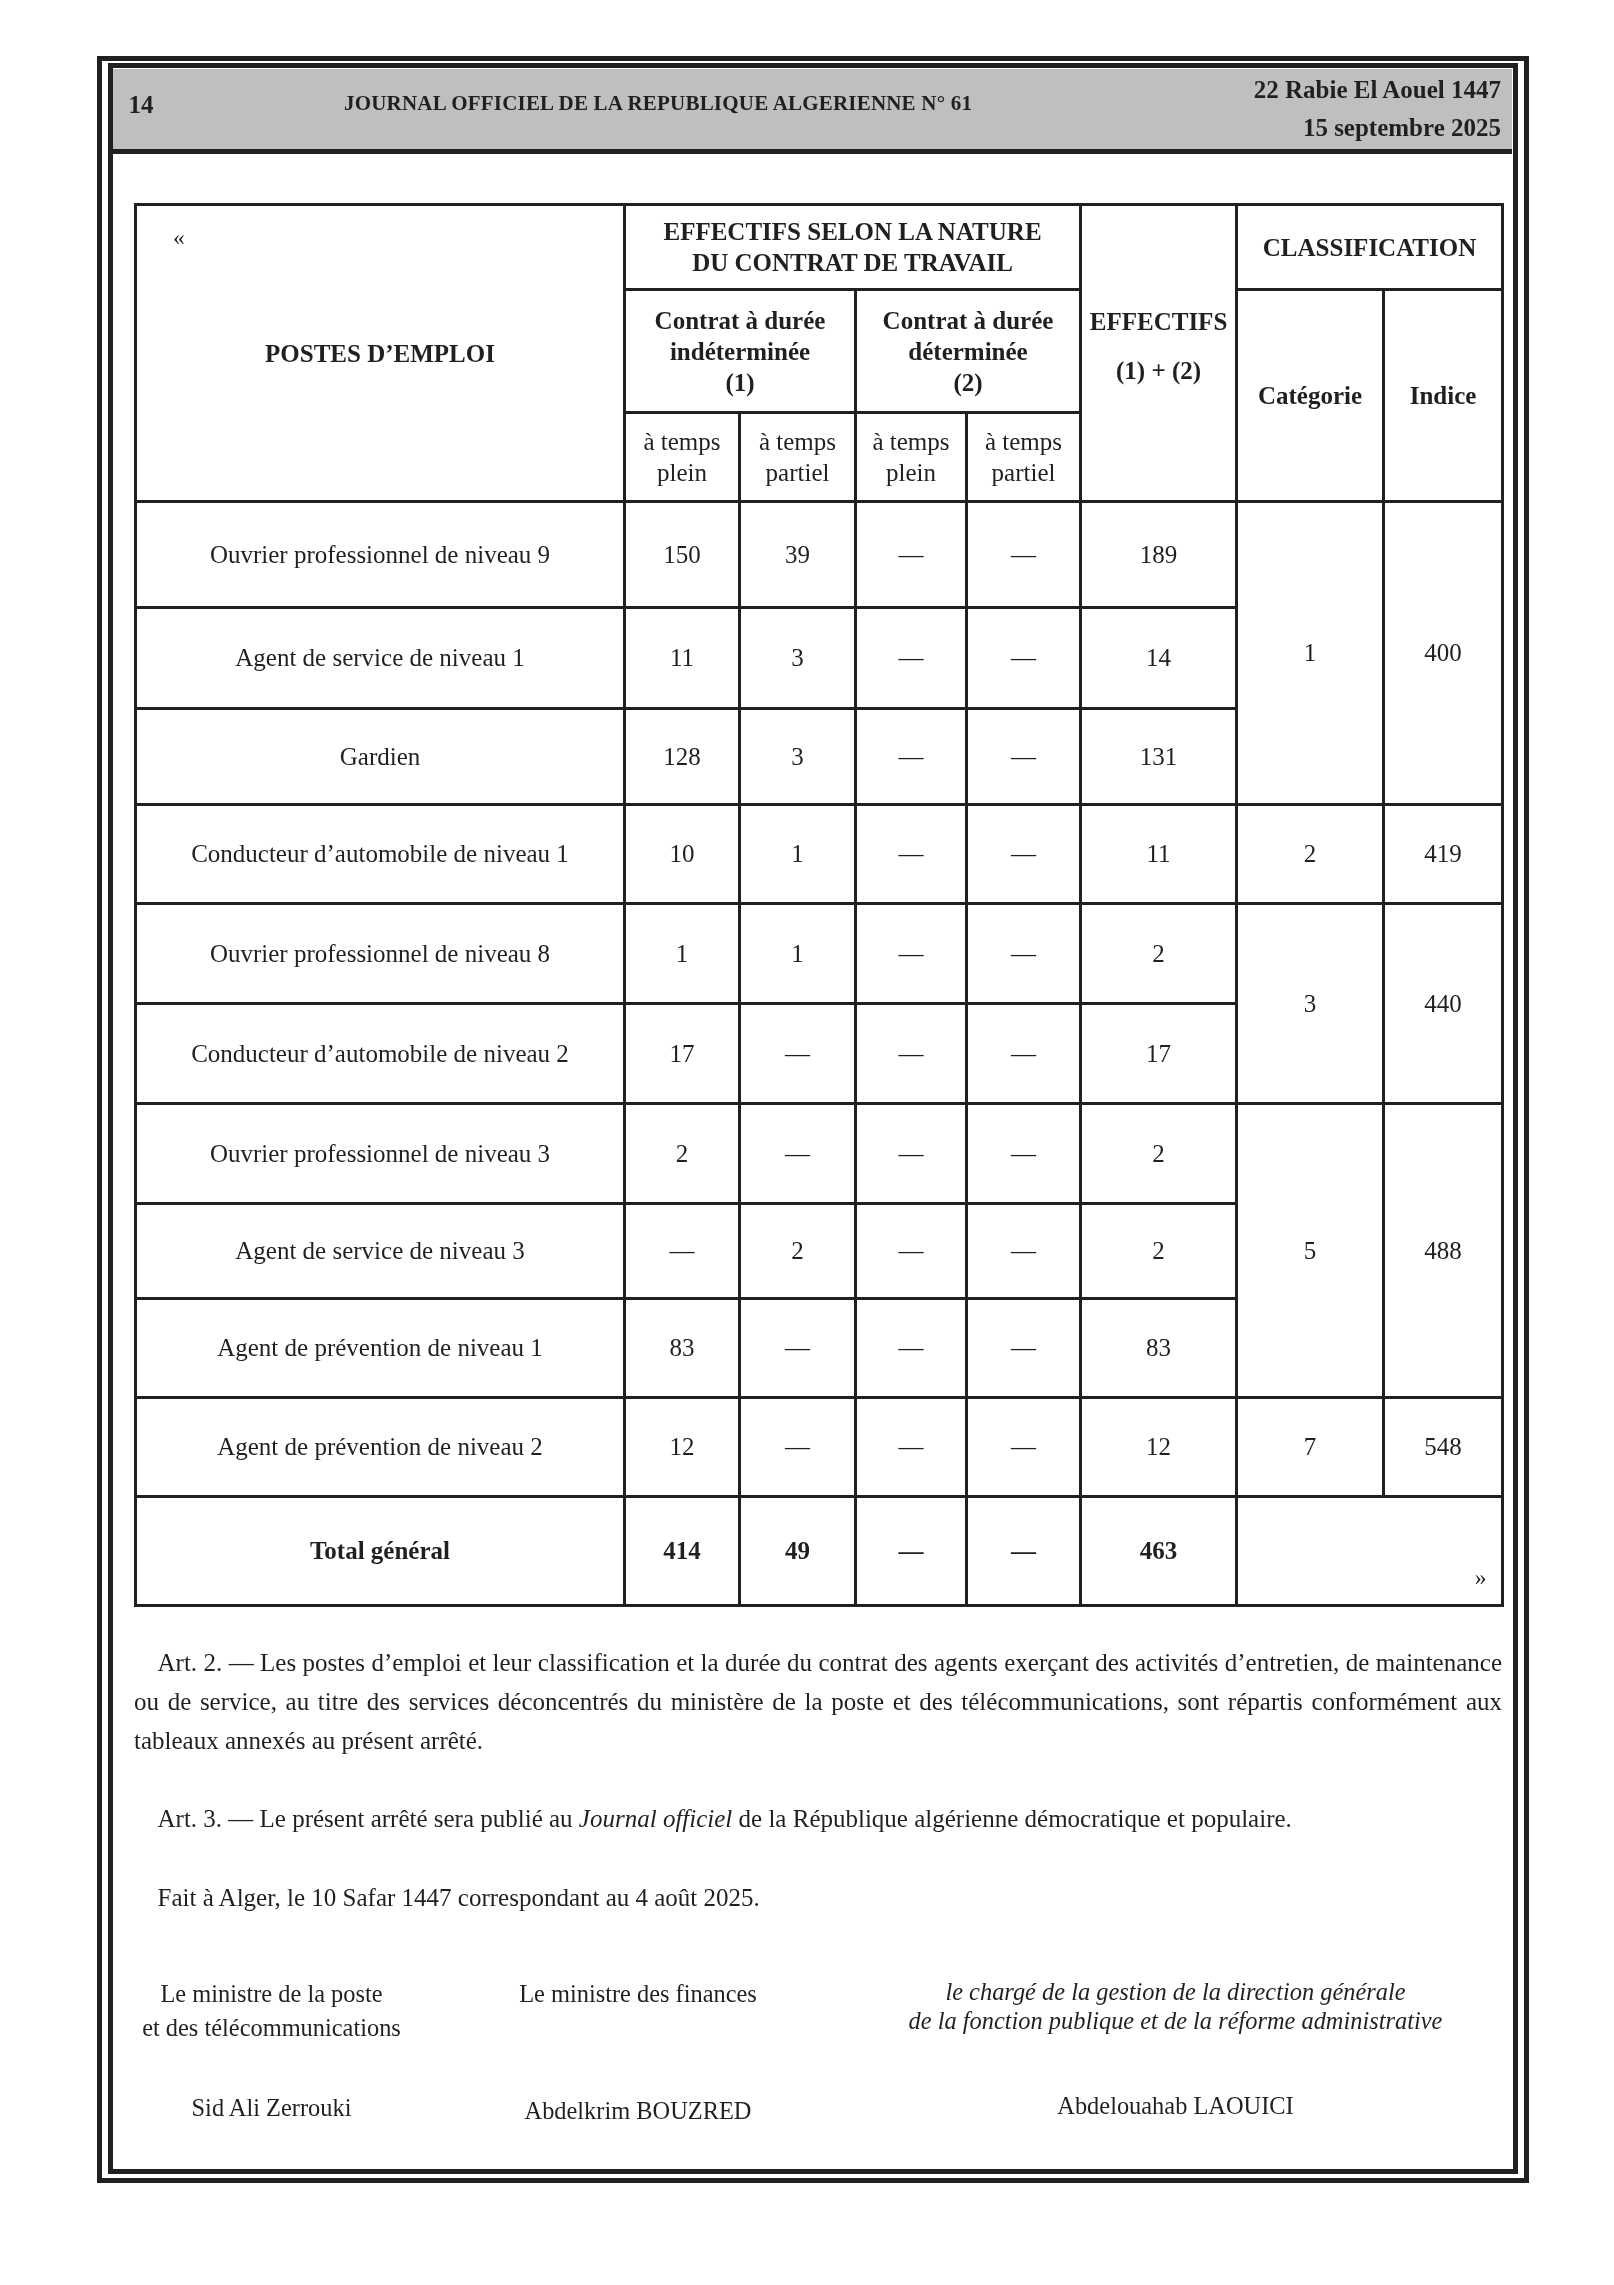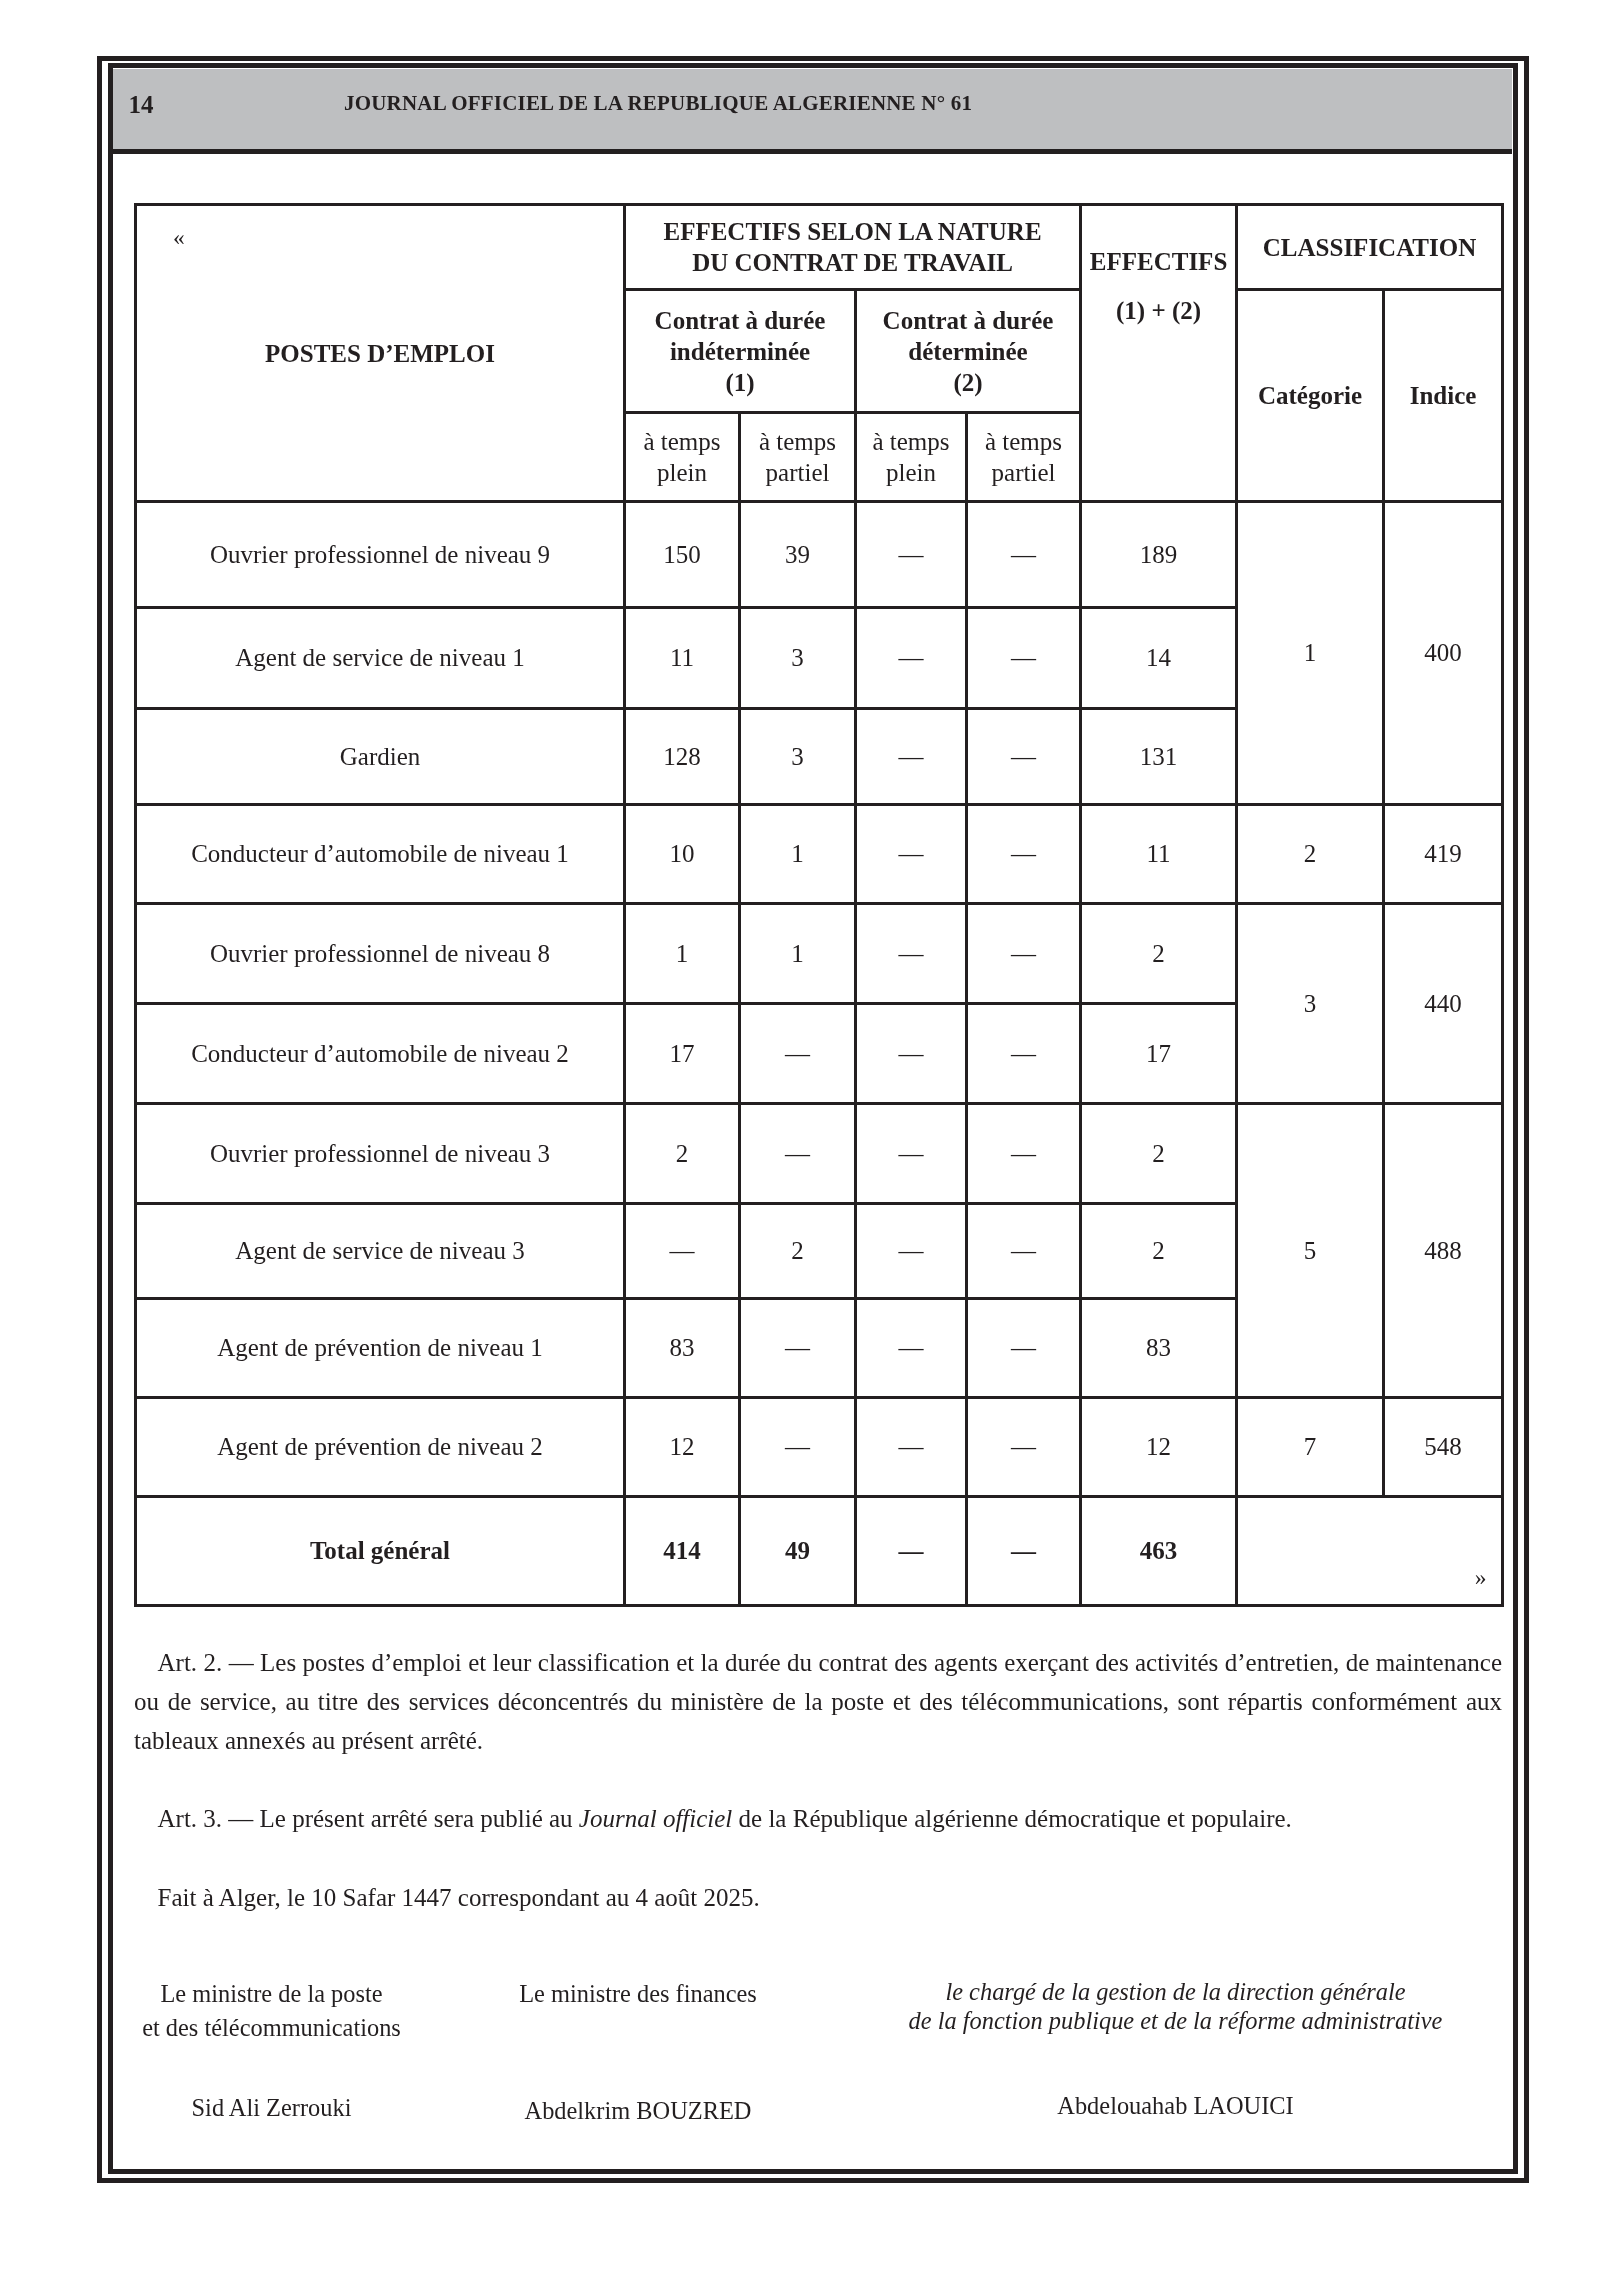--- a/index.html
+++ b/index.html
@@ -38,20 +38,24 @@
 </style>
 </head>
 <body>
 
 <div class="frame-outer"></div>
 <div class="frame-inner"></div>
 
 <div class="header-band">
   <span class="hdr-page">14</span>
   <span class="hdr-title">JOURNAL OFFICIEL DE LA REPUBLIQUE ALGERIENNE N° 61</span>
+  <div class="hdr-date">
+    <div>22 Rabie El Aouel 1447</div>
+    <div>15 septembre 2025</div>
+  </div>
 </div>
 
 <table class="emploi">
   <colgroup>
     <col style="width:489px">
       <col style="width:115px">
       <col style="width:116px">
       <col style="width:111px">
     <col style="width:114px">
       <col style="width:156px">
@@ -61,21 +65,21 @@
   <tbody>
       <tr style="height:85px">
     <th rowspan="3" class="header-postes" style="position:relative">
       <span class="quote-open">«</span>
       <span>POSTES D’EMPLOI</span>
     </th>
     <th colspan="4">
       <div>EFFECTIFS SELON LA NATURE</div>
       <div>DU CONTRAT DE TRAVAIL</div>
     </th>
-    <th rowspan="3" style="vertical-align:top;padding-top:40px">
+    <th rowspan="3" style="vertical-align:top;padding-top:100px">
       <div>EFFECTIFS</div>
       <div style="height:18px"></div>
       <div>(1) + (2)</div>
     </th>
     <th colspan="2">
       <span>CLASSIFICATION</span>
     </th>
   </tr>
   <tr style="height:123px">
     <th colspan="2">

